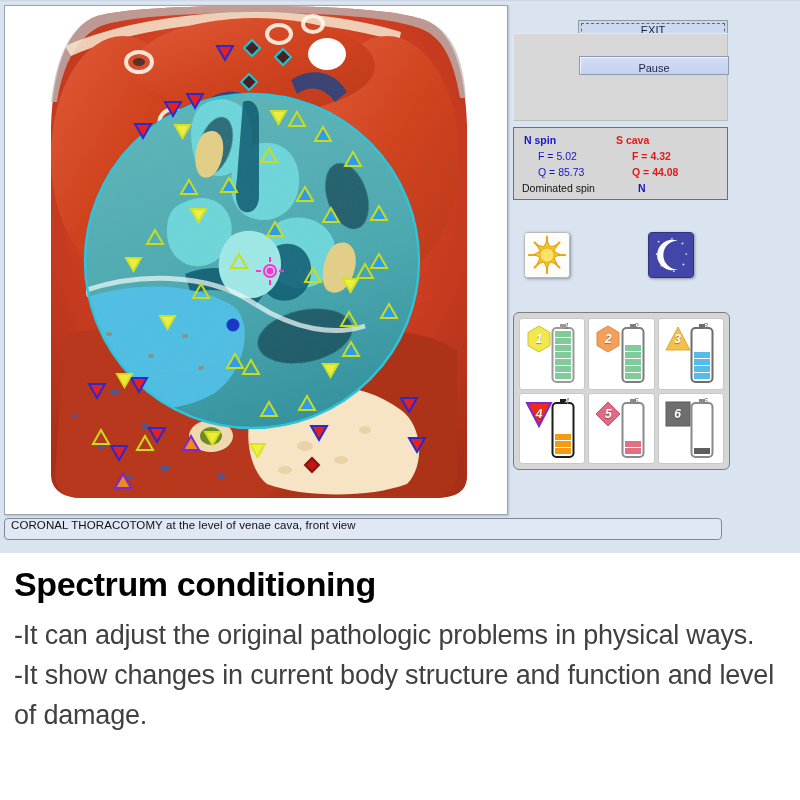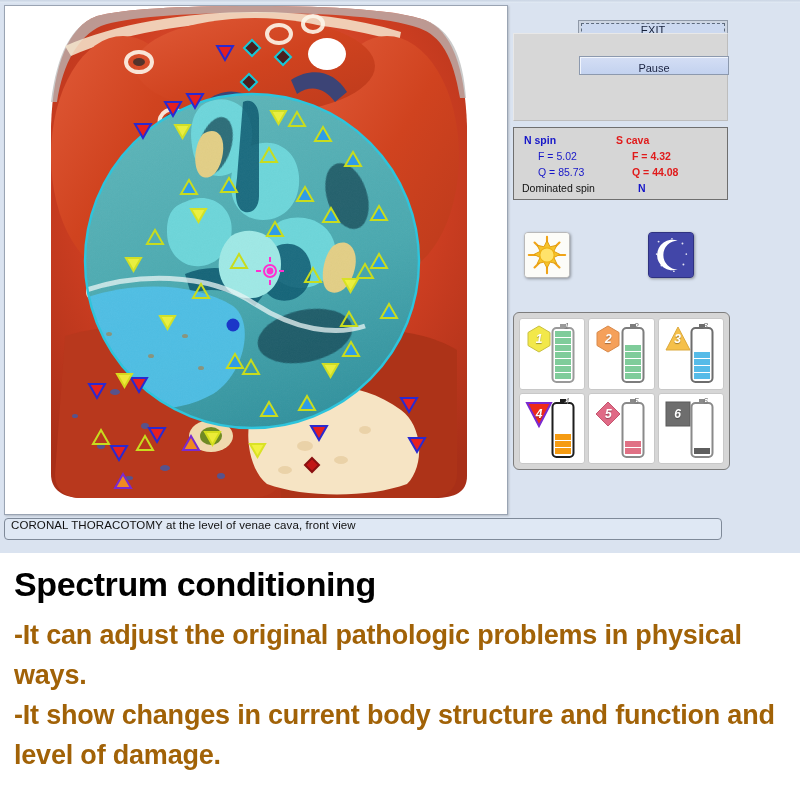--- a/index.html
+++ b/index.html
@@ -138,21 +138,21 @@
     background:#ffffff;
   }
   .head{
     position:absolute;left:14px;top:12px;
     font-size:34px;font-weight:bold;color:#000;
     letter-spacing:-.4px;
     font-family:"Liberation Sans","DejaVu Sans",sans-serif;
   }
   .body-text{
     position:absolute;left:14px;top:62px;width:772px;
-    font-size:27px;line-height:40px;color:#a16207;letter-spacing:-.2px;font-weight:bold;
+    font-size:27px;line-height:40px;color:#404040;letter-spacing:-.2px;
   }
 </style>
 </head>
 <body>
 
 <div id="app">
 
   <div class="app-window">
 
     <div class="viewer-frame">

